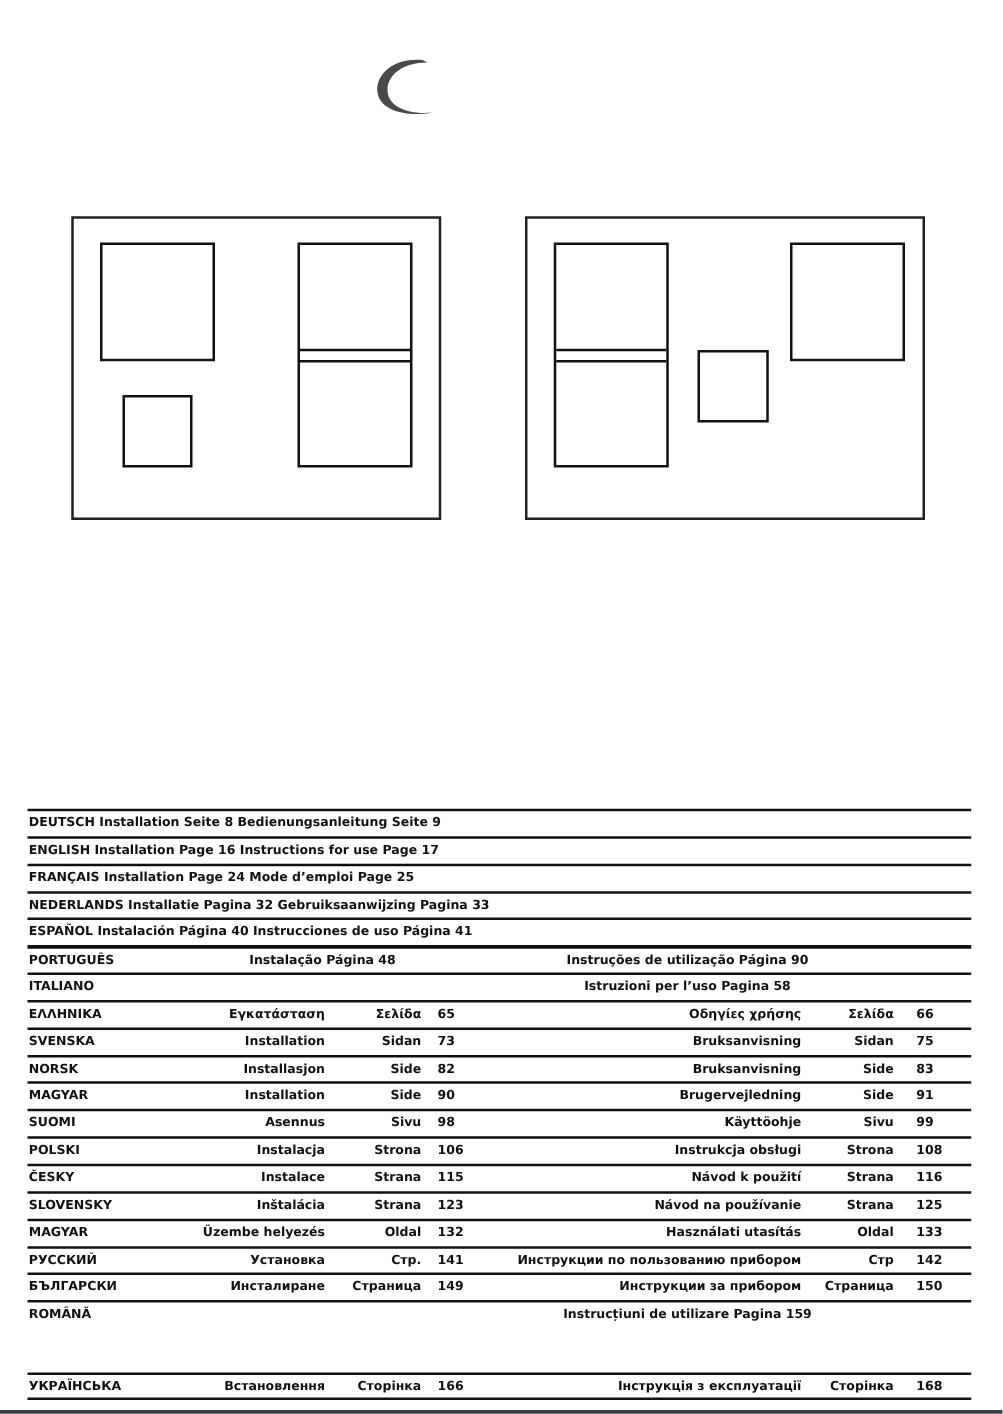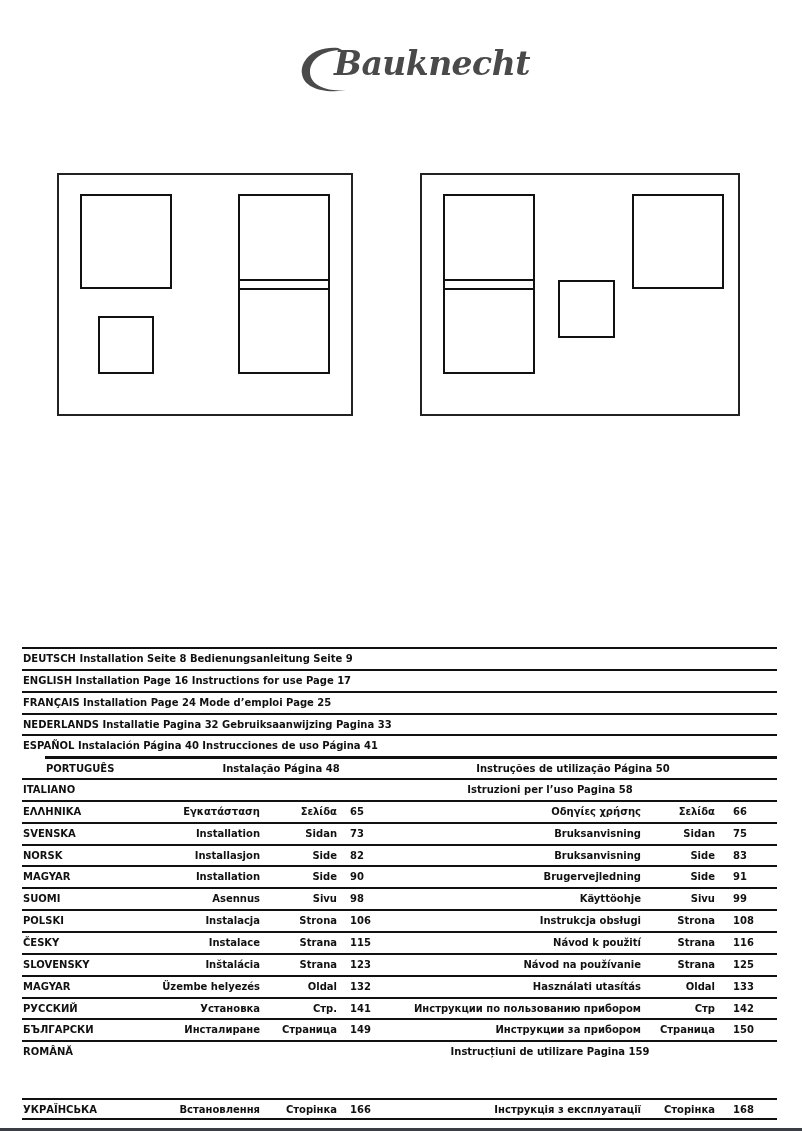--- a/index.html
+++ b/index.html
@@ -29,21 +29,21 @@
     border-bottom: 2px solid #111; box-sizing: border-box;
   }
   .toc {
     position: absolute; left: 22px; top: 647px; width: 755px;
   }
   .row {
     position: relative; height: 21.85px; box-sizing: border-box;
     border-top: 2px solid #111;
     font-weight: bold; font-size: 10px; line-height: 20px; white-space: nowrap;
   }
-  .row.heavy { border-top-width: 3px; line-height: 19px; margin-left: 23px; }
+  .row.heavy { border-top-width: 3px; line-height: 19px; }
   .row.last { border-bottom: 2px solid #111; margin-top: 36px; }
   .cell { position: absolute; top: 0; }
   .lang { left: 1px; }
   .full { left: 1px; }
   .inst-center { left: 116px; width: 240px; text-align: center; }
   .use-center { left: 378px; width: 300px; text-align: center; }
   .inst { right: 517px; text-align: right; }
   .word1 { right: 440px; text-align: right; }
   .num1 { left: 328px; }
   .use { right: 136px; text-align: center; }
@@ -53,21 +53,20 @@
     position: absolute; left: 0; top: 1128px; width: 802px; height: 3px; background: #3a3f47;
   }
 </style>
 </head>
 <body>
 
 <div class="logo">
   <svg viewBox="0 0 210 56">
     <path d="M40 8 C 14 6, 2 22, 4 34 C 6 48, 26 54, 48 50 C 30 52, 12 46, 12 32 C 12 20, 24 10, 44 10 Z" fill="#4a4a4a"></path>
   </svg>
-  <span class="logo-text">Bauknecht</span>
 </div>
 
 <div class="hob" style="left:57px; top:173px; width:296px; height:243px;">
   <div class="zone" style="left:21px; top:19px; width:92px; height:95px;"></div>
   <div class="zone" style="left:39px; top:141px; width:56px; height:58px;"></div>
   <div class="zone" style="left:179px; top:19px; width:92px; height:180px;">
     <div class="zone-split" style="top:83px;"></div>
   </div>
 </div>
 
@@ -93,21 +92,21 @@
   <div class="row">
     <span class="cell full">NEDERLANDS Installatie Pagina 32 Gebruiksaanwijzing Pagina 33</span>
   </div>
   <div class="row">
     <span class="cell full">ESPAÑOL Instalación Página 40 Instrucciones de uso Página 41</span>
   </div>
 
   <div class="row heavy">
     <span class="cell lang">PORTUGUÊS</span>
     <span class="cell inst-center">Instalação Página 48</span>
-    <span class="cell use-center">Instruções de utilização Página 50</span>
+    <span class="cell use-center">Instruções de utilização Página 90</span>
   </div>
   <div class="row">
     <span class="cell lang">ITALIANO</span>
     <span class="cell use-center">Istruzioni per l’uso Pagina 58</span>
   </div>
 
   <div class="row">
     <span class="cell lang">ΕΛΛΗΝΙΚΑ</span>
     <span class="cell inst">Εγκατάσταση</span>
     <span class="cell word1">Σελίδα</span>

